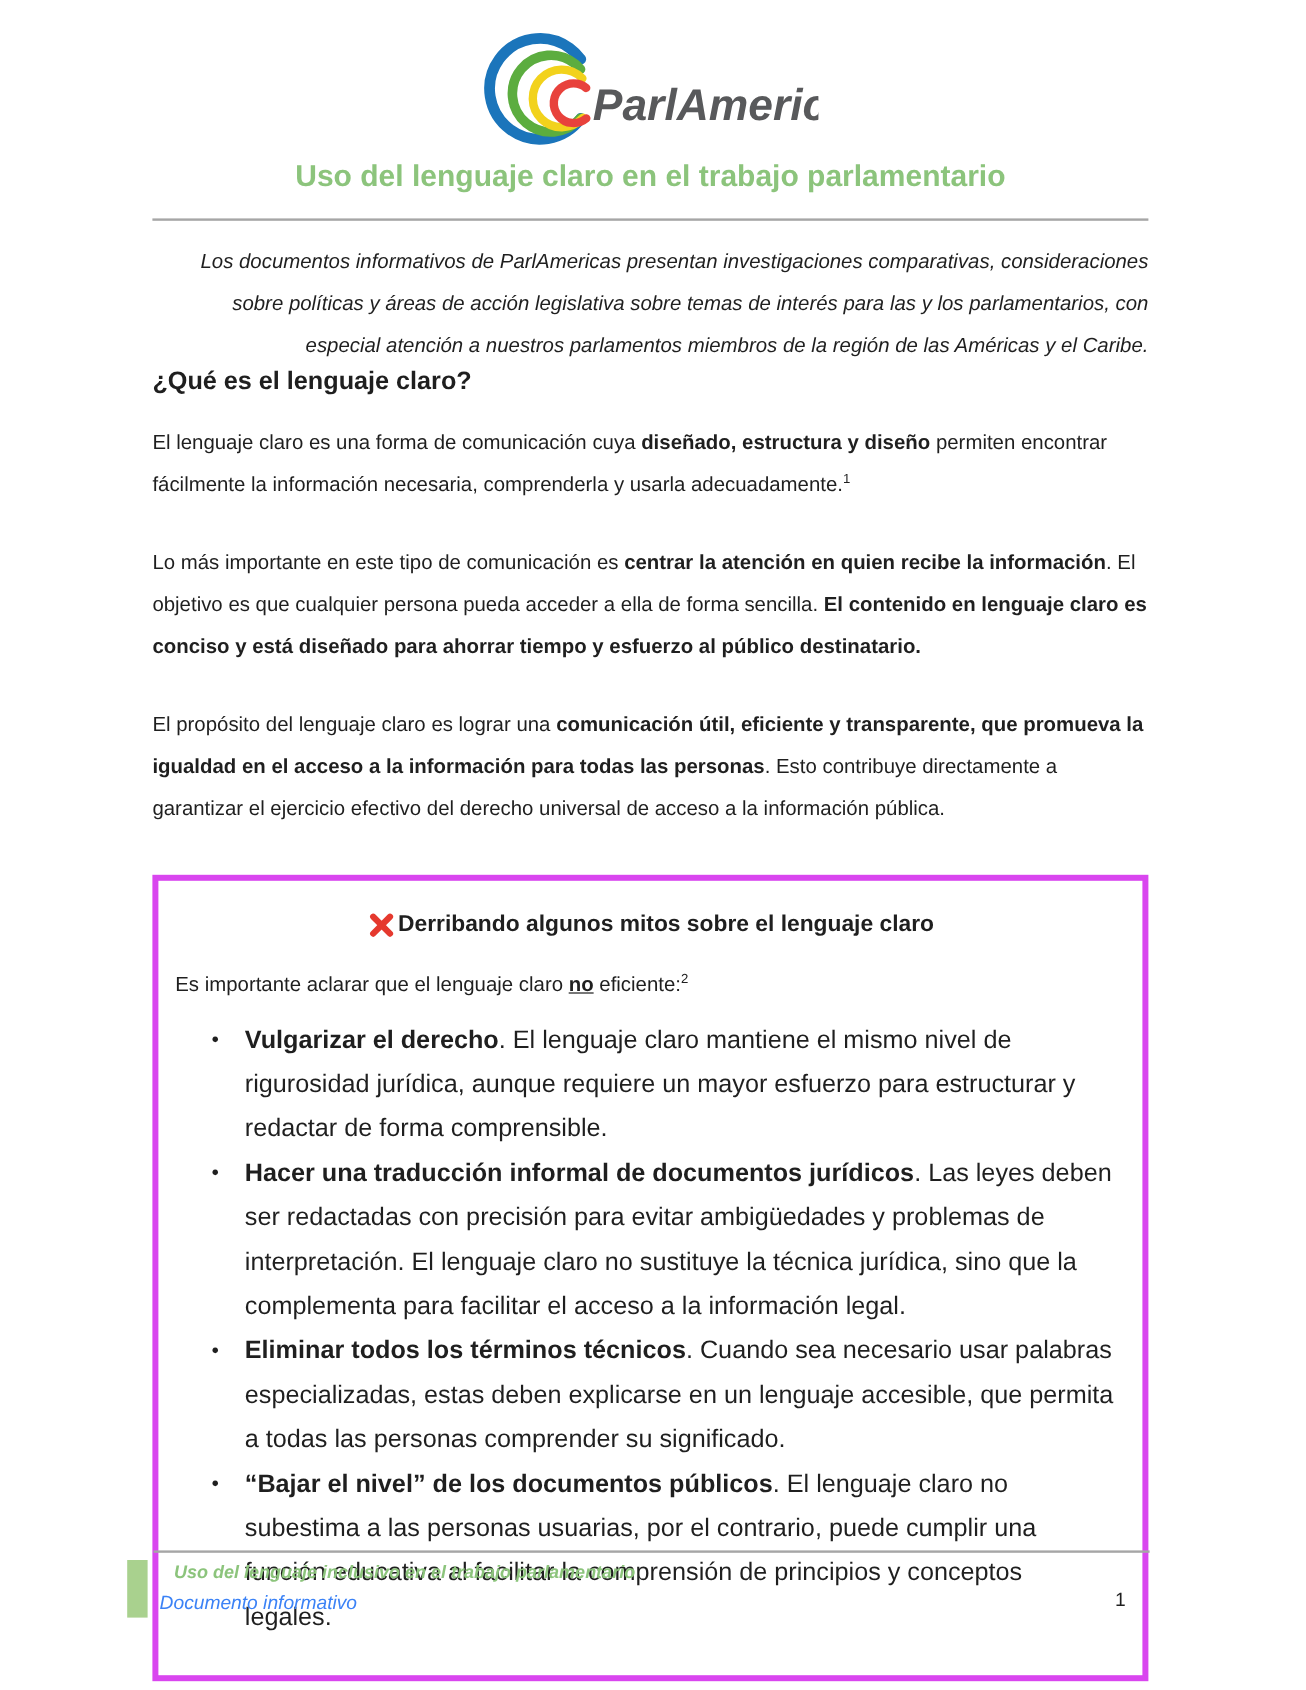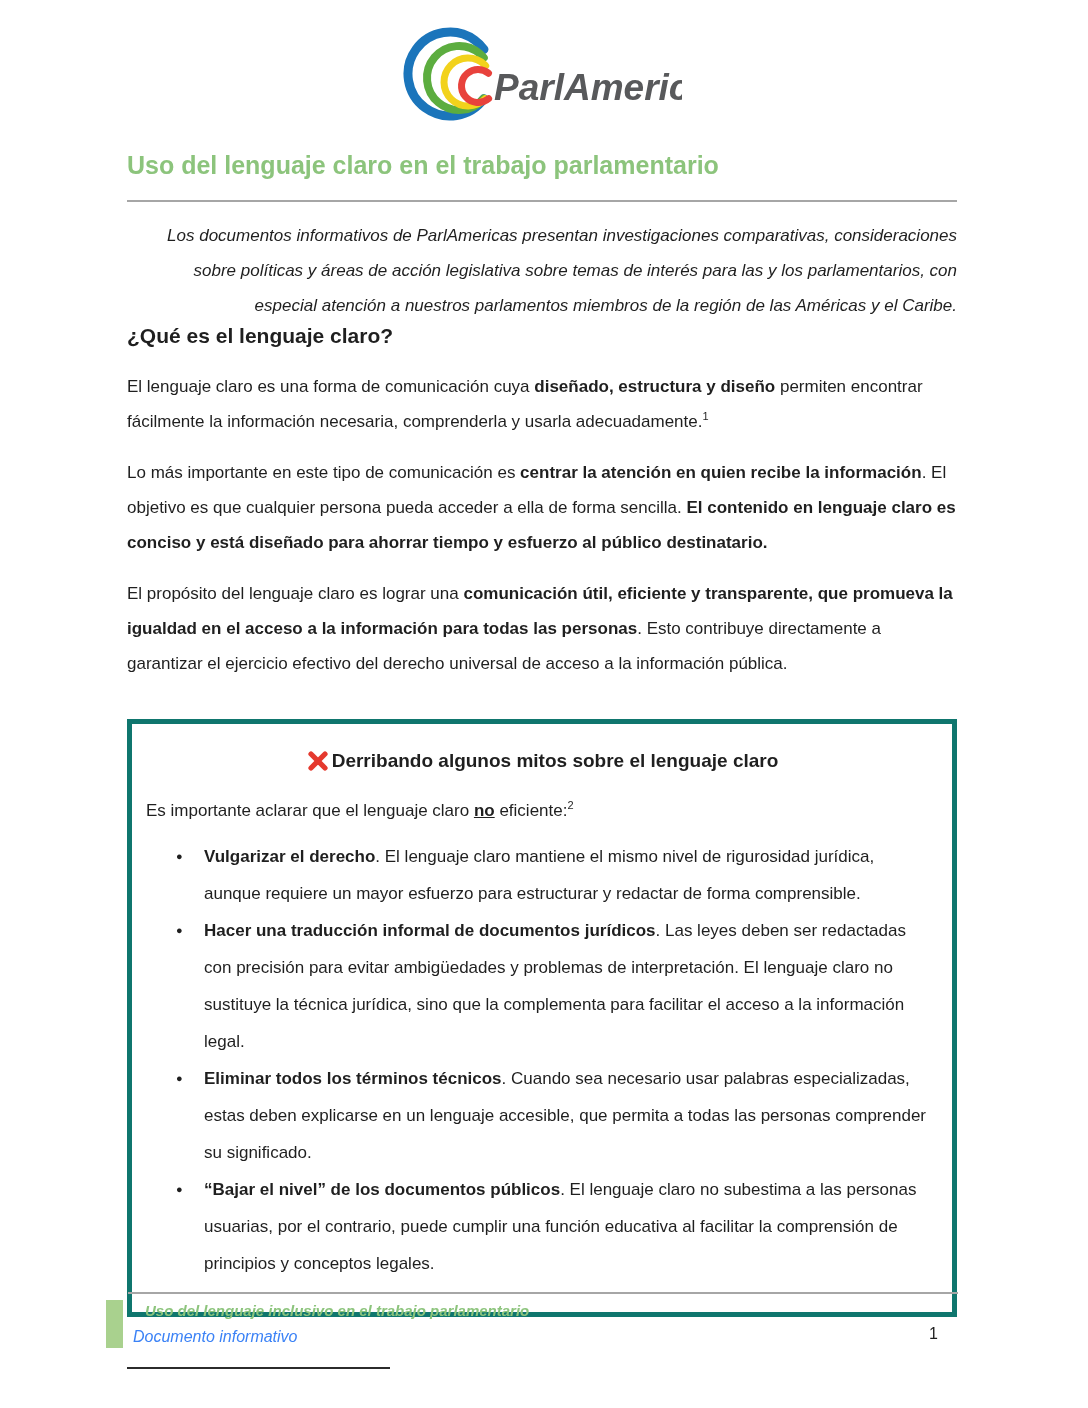--- a/index.html
+++ b/index.html
@@ -14,22 +14,22 @@
     overflow: hidden;
   }
   .content { padding: 24px 131px 0 127px; }
 
   
   .logo-wrap { display:flex; justify-content:center; padding-top:2px; }
   .logo-svg { display:block; }
 
   
   .doc-title {
-    margin-top: 26px;
-    text-align: left;
+    margin-top: 8px;
+    text-align: center;
     color: #8CC47C;
     font-size: 25px;
     font-weight: bold;
     line-height: 30px;
   }
   .title-rule {
     margin-top: 20px;
     height: 2px;
     background: #A6A6A6;
   }
@@ -47,28 +47,28 @@
   .section-heading {
     font-size: 21px;
     font-weight: bold;
     line-height: 26px;
   }
   p.body-par {
     margin: 20px 0 0 0;
     font-size: 17px;
     line-height: 35px;
   }
-  p.body-par + p.body-par { margin-top: 16px; }
+  p.body-par + p.body-par { margin-top: 30px; }
   .b { font-weight: bold; }
   sup.fnref { font-size: 11px; vertical-align: super; line-height: 0; }
 
   
   .myth-box {
     margin-top: 38px;
-    border: 5px solid #0f766e;
+    border: 5px solid #d946ef;
     padding: 24px 14px 30px 14px;
     min-height: 484px;
   }
   .myth-title {
     text-align: center;
     font-size: 19px;
     font-weight: bold;
     line-height: 26px;
     display: flex;
     align-items: center;
@@ -83,21 +83,21 @@
   }
   .no-emph { font-weight: bold; text-decoration: underline; }
   ul.myth-list {
     list-style: none;
     margin: 14px 0 0 0;
     padding: 0 0 0 30px;
   }
   ul.myth-list li {
     position: relative;
     padding-left: 28px;
-    font-size: 17px;
+    font-size: 21px;
     line-height: 37px;
     max-width: 752px;
   }
   ul.myth-list li::before {
     content: "●";
     position: absolute;
     left: 0; top: 0;
     font-size: 11px;
     line-height: 37px;
     color: #1f1f1f;

